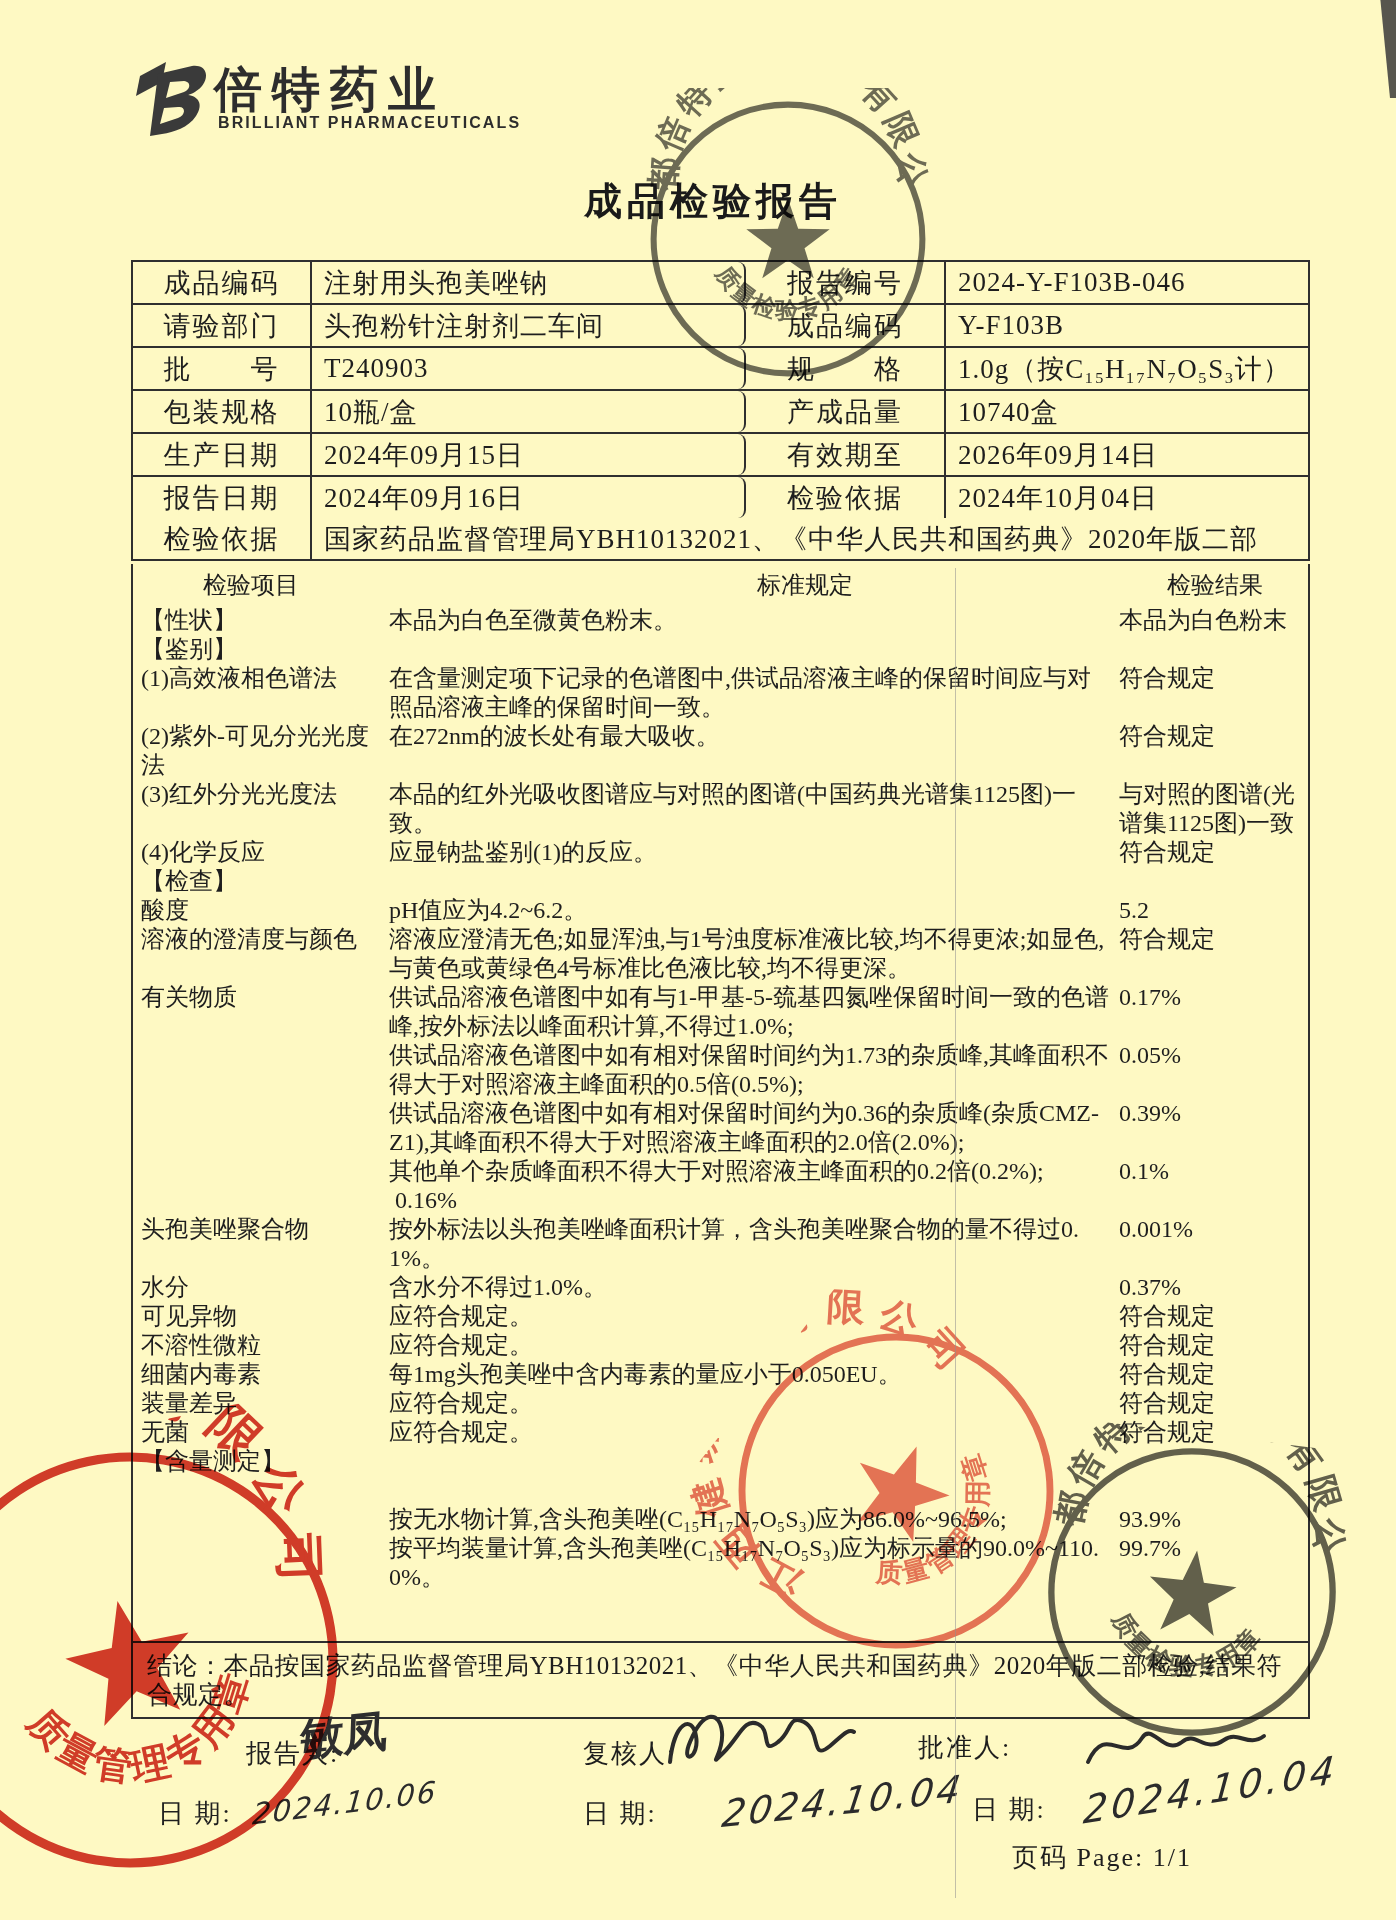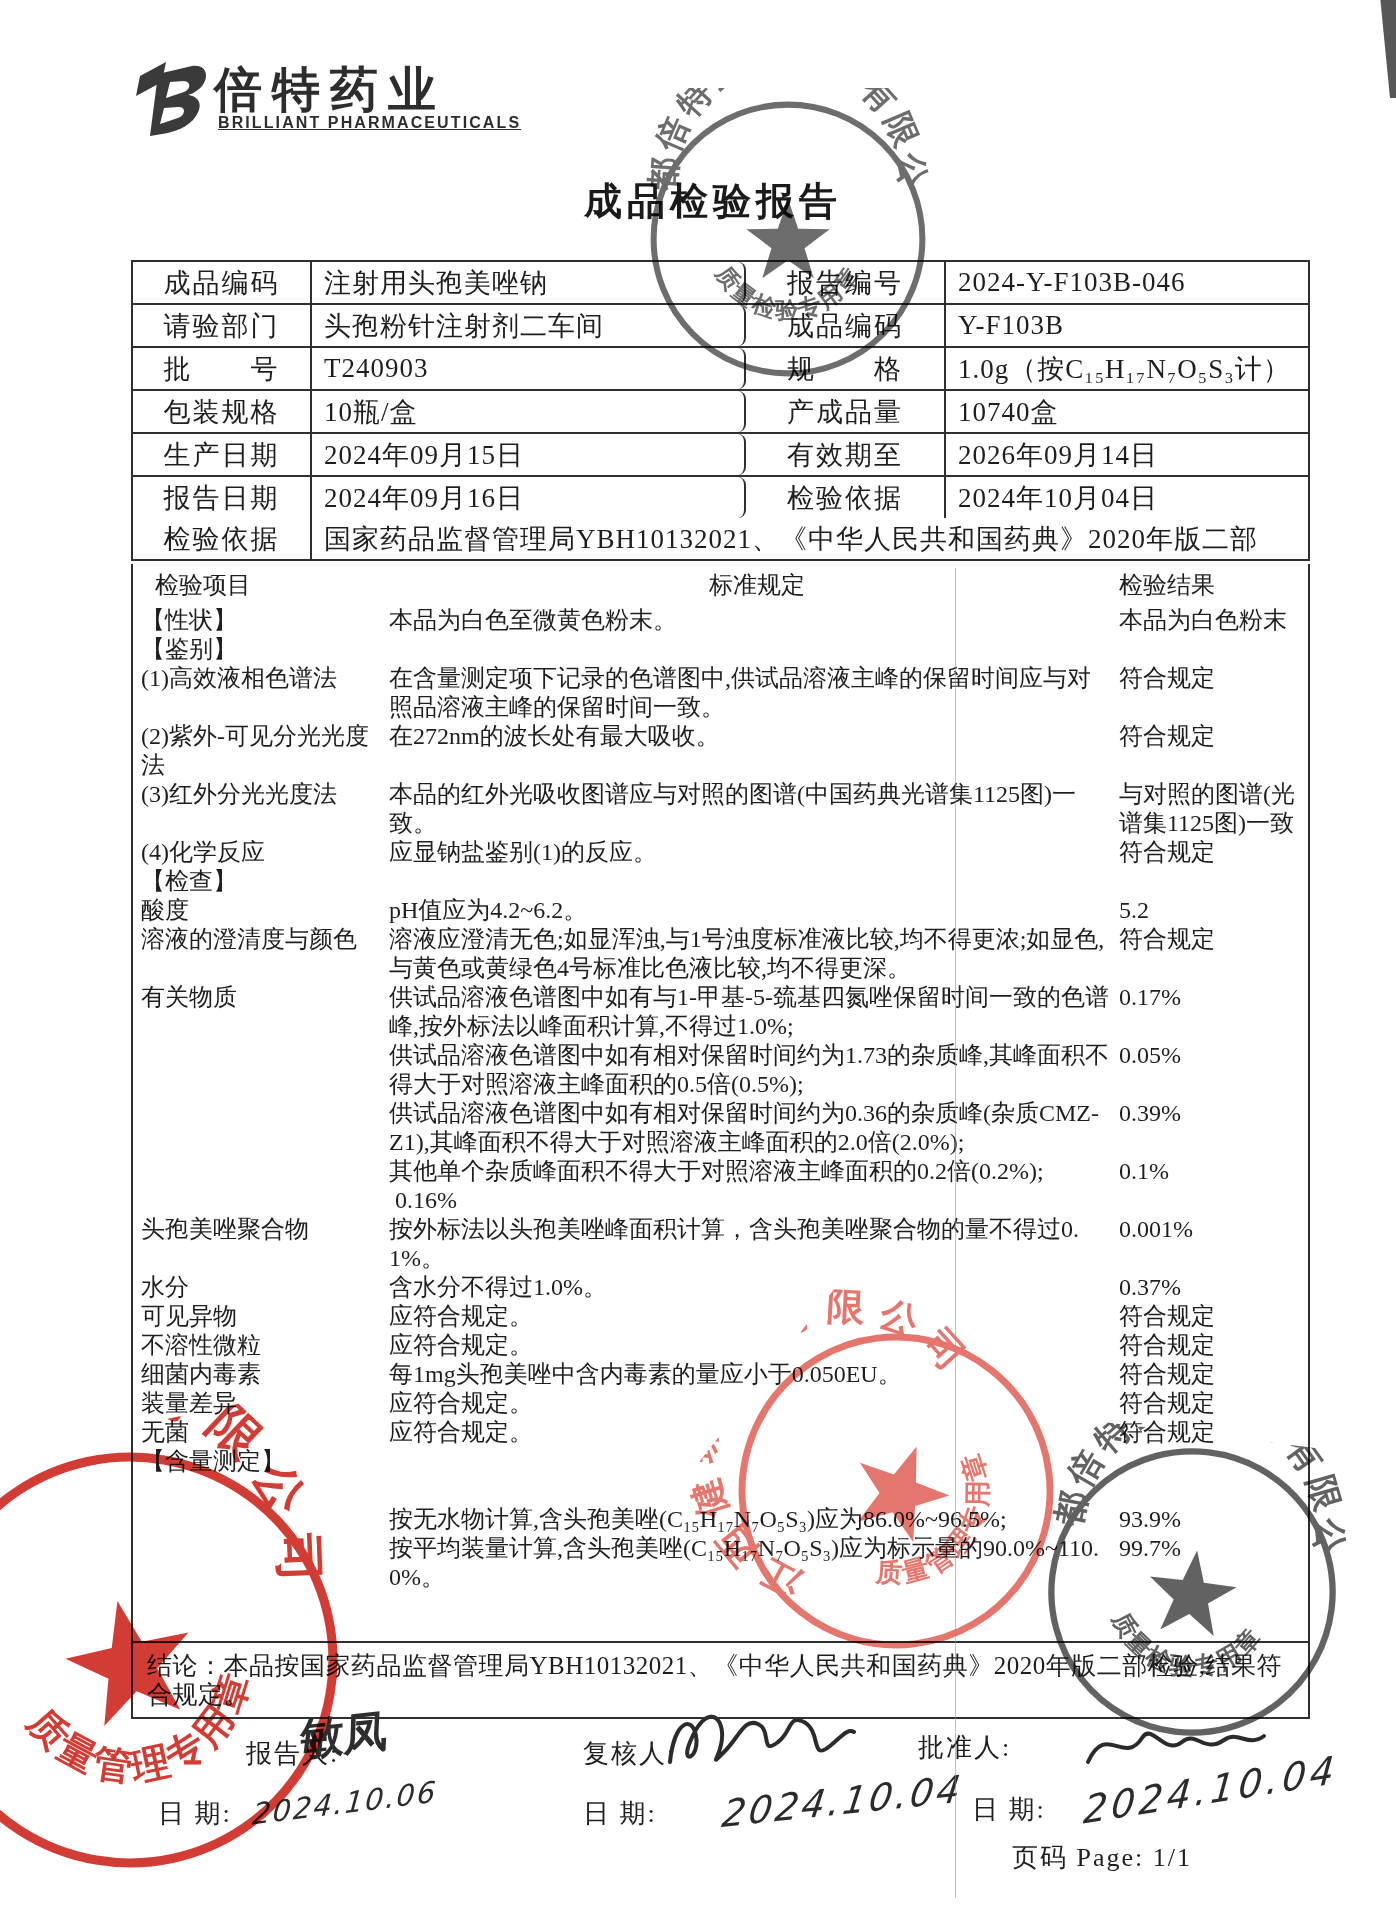--- a/index.html
+++ b/index.html
@@ -1,43 +1,43 @@
 <!DOCTYPE html>
 <html><head>
 <meta charset="utf-8">
 <style>
   html,body{margin:0;padding:0;background:#e8e6e2;}
-  .page{position:relative;width:1396px;height:1920px;background:#ffffff;overflow:hidden;
+  .page{position:relative;width:1396px;height:1920px;background:#fef9c3;overflow:hidden;
         font-family:"Liberation Serif", serif;color:#1e1e1e;}
   
   .logo{position:absolute;left:118px;top:58px;width:420px;height:95px;}
   .logo-mark{position:absolute;left:18px;top:2px;width:76px;height:78px;}
   .logo-cn{position:absolute;left:96px;top:0px;font-family:"Liberation Sans",sans-serif;
            font-weight:bold;font-size:48px;letter-spacing:10px;color:#2d2d2d;}
   .logo-en{position:absolute;left:100px;top:56px;font-family:"Liberation Sans",sans-serif;
-           font-weight:bold;font-size:16px;letter-spacing:2.1px;color:#2d2d2d;text-decoration:underline;}
+           font-weight:bold;font-size:16px;letter-spacing:2.1px;color:#2d2d2d;}
   
   .title{position:absolute;left:0;top:176px;width:1426px;text-align:center;
          font-size:38px;font-weight:bold;letter-spacing:5px;color:#1a1a1a;}
   
   .info-table{position:absolute;left:131px;top:260px;width:1179px;border:2px solid #2f2f2f;
               box-sizing:border-box;font-size:27px;}
   .info-row{display:grid;grid-template-columns:179px 434px 200px 364px;border-bottom:2px solid #2f2f2f;}
   .info-row:last-child{border-bottom:none;}
   .info-row.basis{grid-template-columns:179px 998px;}
   .cell{min-height:41px;display:flex;align-items:center;box-sizing:border-box;
         border-right:2px solid #2f2f2f;overflow:hidden;}
   .cell:last-child{border-right:none;}
   .cell.lab{justify-content:center;letter-spacing:2px;}
   .cell.val{padding-left:12px;letter-spacing:1px;border-radius:8px;}
   
   .items{position:absolute;left:131px;top:564px;width:1179px;height:1155px;box-sizing:border-box;
          border:2px solid #2f2f2f;border-top:none;display:flex;flex-direction:column;
          font-size:24px;line-height:29px;word-break:break-all;}
-  .items-head{display:grid;grid-template-columns:256px 724px 199px;padding:7px 0 3px 6px;}
+  .items-head{display:grid;grid-template-columns:256px 724px 199px;padding:7px 0 3px 6px;margin-left:48px;}
   .items-head .h-item{padding-left:16px;}
   .items-head .h-spec{text-align:center;}
   .items-body{flex:0 0 auto;padding-top:3px;}
   .item-row{display:grid;grid-template-columns:256px 724px 199px;align-items:start;min-height:29px;}
   .item-row .c-item{padding-left:8px;}
   .item-row .c-res{padding-left:6px;}
   .conclusion{margin-top:auto;border-top:2px solid #2f2f2f;padding:8px 6px 8px 14px;
               font-size:25px;letter-spacing:0.5px;}
   
   .sig-label{position:absolute;font-size:26px;letter-spacing:2px;color:#1e1e1e;}

